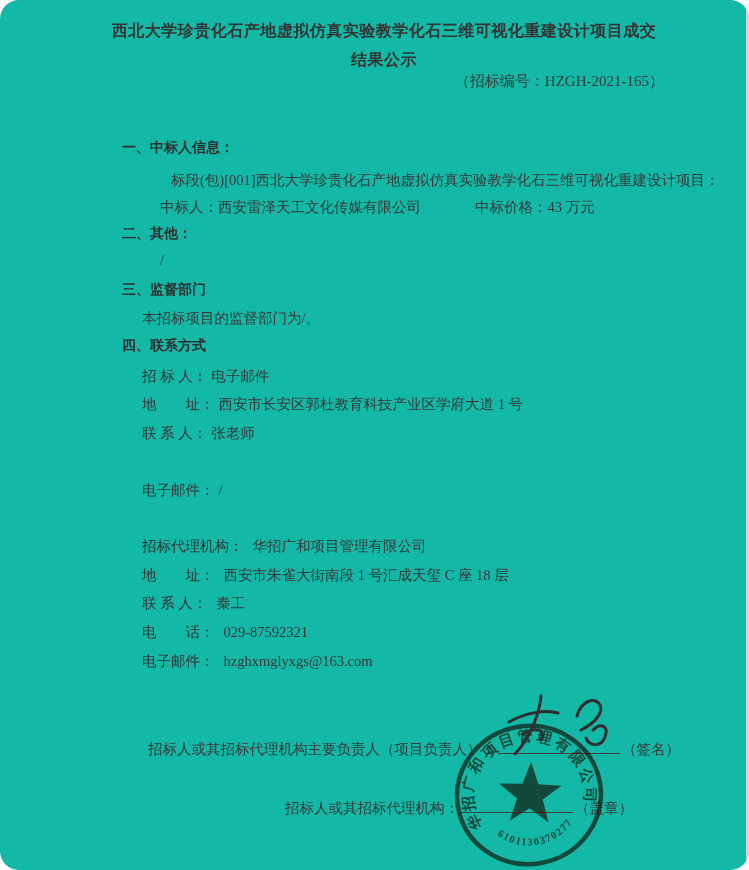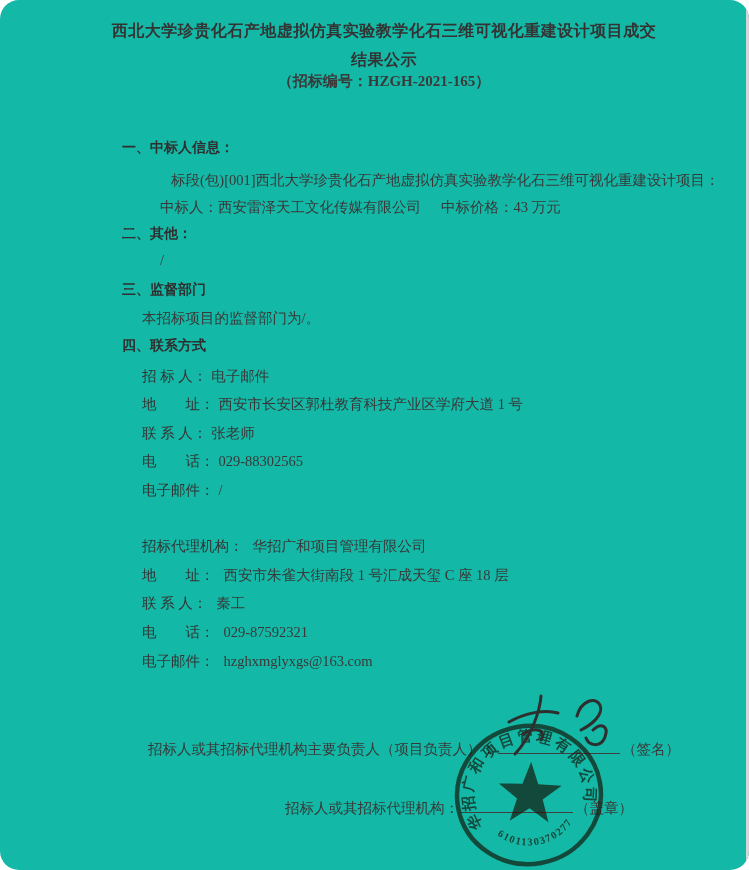--- a/index.html
+++ b/index.html
@@ -21,28 +21,28 @@
     background: #d6d6d6;
   }
   .abs { position: absolute; white-space: nowrap; z-index: 1; }
   .doc-title {
     position: absolute; left: 104px; top: 16px; width: 560px;
     text-align: center; font-size: 16px; font-weight: 700;
     line-height: 29px; color: #333; letter-spacing: 0.5px; z-index: 1;
   }
   .bid-number {
     position: absolute; left: 104px; top: 72px; width: 560px;
-    text-align: center; font-size: 15px; font-weight: 700; color: #3a3a3a; z-index: 1;
+    text-align: right; font-size: 15px; font-weight: 400; color: #3a3a3a; z-index: 1;
   }
   .heading { font-size: 14px; font-weight: 700; color: #2f2f2f; }
   .body-line { font-size: 14.5px; }
   .row-label { font-weight: 400; color: #333; }
   .row-value { margin-left: 4px; }
   .row-value-wide { margin-left: 9px; }
-  .price-group { margin-left: 20px; }
+  .price-group { margin-left: 54px; }
   .uline {
     display: inline-block; height: 14px;
     border-bottom: 1.5px solid #404040;
     vertical-align: baseline;
   }
   .uline-sign { width: 122px; margin: 0 2px; }
   .uline-stamp { width: 112px; margin: 0 2px; }
   .seal-svg {
     position: absolute; left: 451px; top: 720px; width: 156px; height: 150px;
     z-index: 2; opacity: 0.88; mix-blend-mode: multiply;
@@ -75,23 +75,20 @@
   <div class="abs heading" style="left:122px; top:337px;">四、联系方式</div>
 
   <div class="abs body-line" style="left:142px; top:367px;">
     <span class="row-label">招 标 人：</span><span class="row-value">电子邮件</span>
   </div>
   <div class="abs body-line" style="left:142px; top:395px;">
     <span class="row-label">地　　址：</span><span class="row-value">西安市长安区郭杜教育科技产业区学府大道 1 号</span>
   </div>
   <div class="abs body-line" style="left:142px; top:424px;">
     <span class="row-label">联 系 人：</span><span class="row-value">张老师</span>
-  </div>
-  <div class="abs body-line" style="left:142px; top:452px;">
-    <span class="row-label">电　　话：</span><span class="row-value">029-88302565</span>
   </div>
   <div class="abs body-line" style="left:142px; top:481px;">
     <span class="row-label">电子邮件：</span><span class="row-value">/</span>
   </div>
 
   <div class="abs body-line" style="left:142px; top:537px;">
     <span class="row-label">招标代理机构：</span><span class="row-value-wide">华招广和项目管理有限公司</span>
   </div>
   <div class="abs body-line" style="left:142px; top:566px;">
     <span class="row-label">地　　址：</span><span class="row-value-wide">西安市朱雀大街南段 1 号汇成天玺 C 座 18 层</span>

